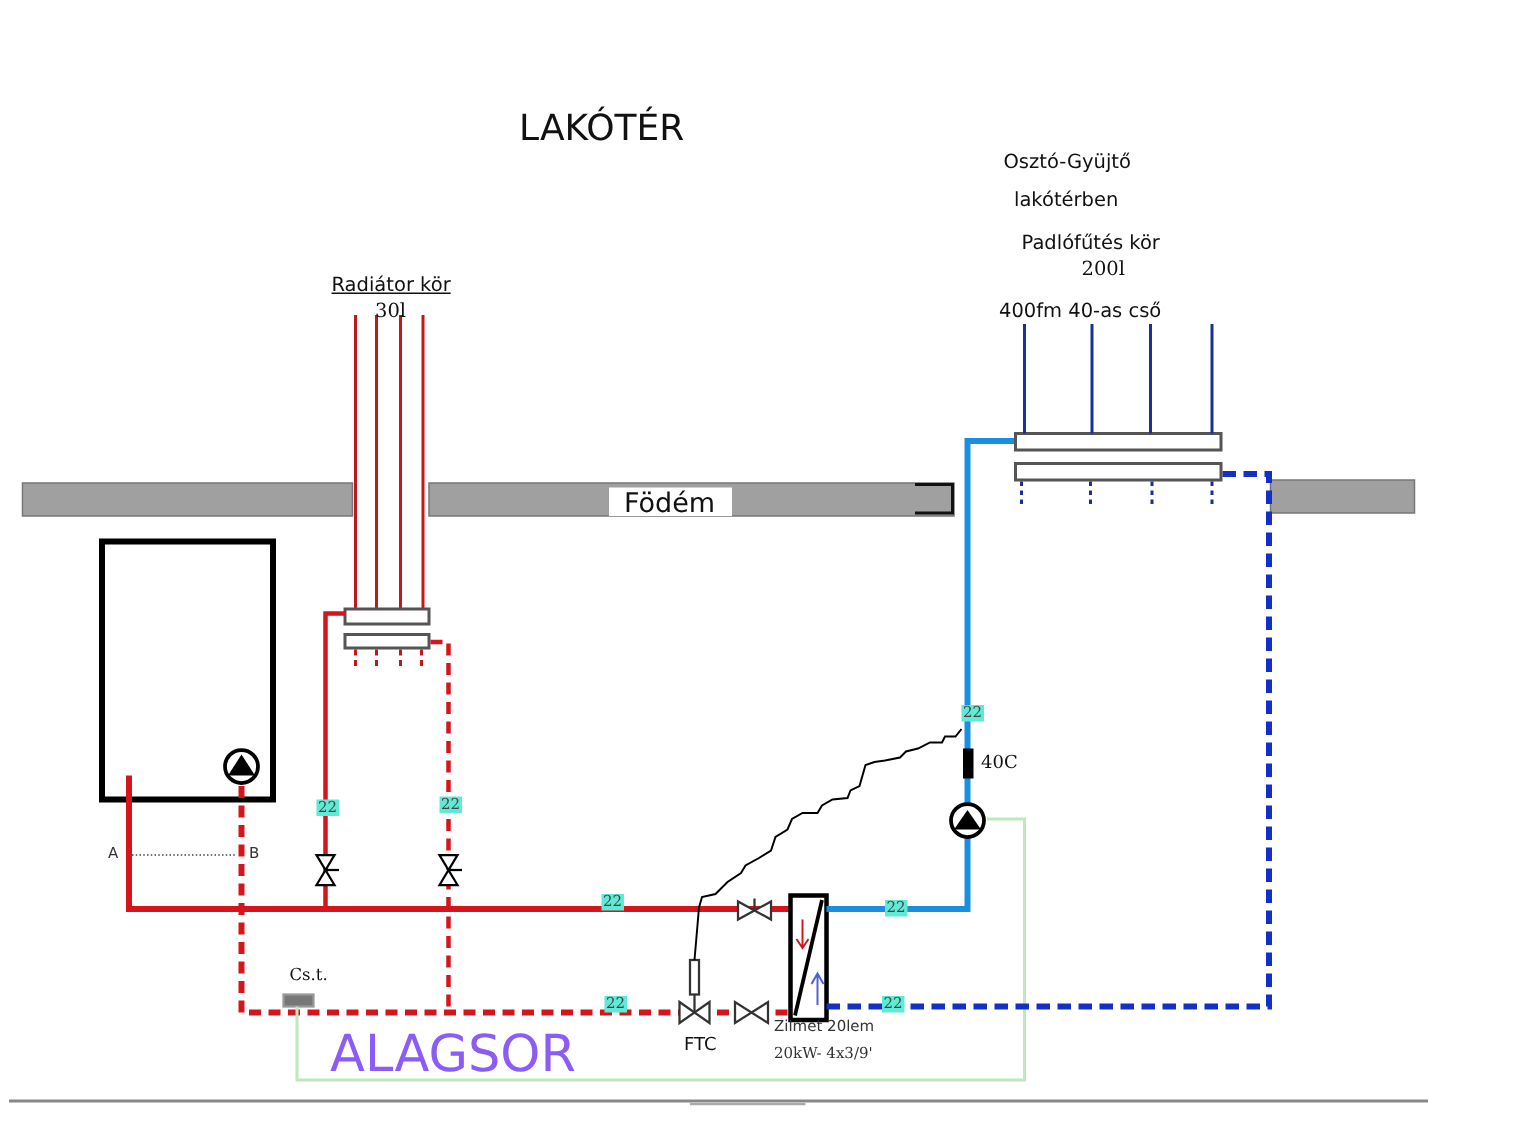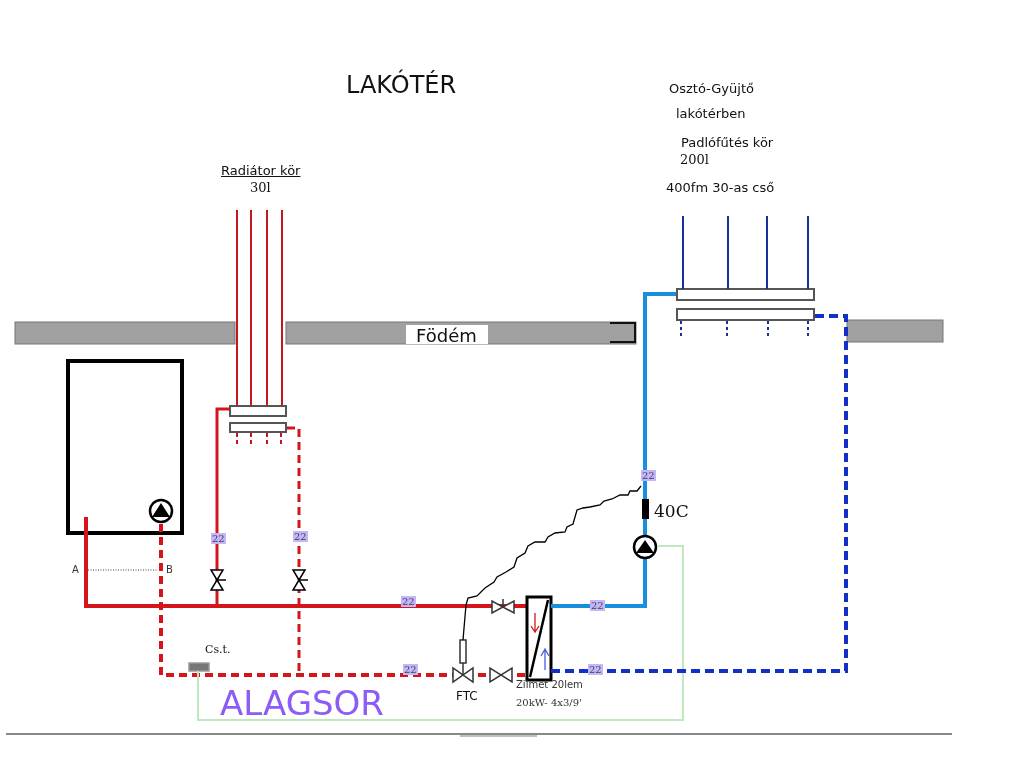--- a/index.html
+++ b/index.html
@@ -3,23 +3,23 @@
 <meta charset="utf-8">
 <style>
   html,body{margin:0;padding:0;background:#ffffff;}
   body{width:1014px;height:761px;position:relative;overflow:hidden;font-family:"DejaVu Sans",sans-serif;}
   svg{position:absolute;left:0;top:0;}
   .lbl{position:absolute;white-space:nowrap;color:#111;text-align:right;}
   .sans{font-family:"DejaVu Sans",sans-serif;}
   .serif{font-family:"DejaVu Serif",serif;}
   .title{font-size:24px;color:#111;}
   .big{font-size:34px;color:#8b5cf6;}
-  .small{font-size:13px;}
+  .small{font-size:13px;margin-top:20px;}
   .tiny{font-size:10px;color:#333;}
-  .pipe-lbl{font-family:"DejaVu Serif",serif;font-size:10px;color:#444;background:#c4b5fd;padding:0 1px;}
+  .pipe-lbl{font-family:"DejaVu Serif",serif;font-size:10px;color:#444;background:#5eead4;padding:0 1px;}
 </style>
 </head>
 <body>
 
 <svg width="1014" height="761" viewBox="0 0 1014 761">
 
   <rect x="15" y="322" width="220" height="22" fill="#a0a0a0" stroke="#777" stroke-width="1"></rect>
   <rect x="286" y="322" width="350" height="22" fill="#a0a0a0" stroke="#777" stroke-width="1"></rect>
   <rect x="406" y="325" width="82" height="19" fill="#ffffff"></rect>
   <path d="M610 323 H635 V342 H610" fill="none" stroke="#111" stroke-width="2"></path>
@@ -124,31 +124,31 @@
 <div class="lbl sans title" style="left:346px;top:71px;">LAKÓTÉR</div>
 <div class="lbl sans big" style="left:220px;top:683px;">ALAGSOR</div>
 <div class="lbl sans" style="left:416px;top:325px;font-size:18px;">Födém</div>
 
 <div class="lbl sans small" style="left:221px;top:163px;text-decoration:underline;">Radiátor kör</div>
 <div class="lbl serif small" style="left:250px;top:180px;">30l</div>
 
 <div class="lbl sans small" style="left:669px;top:81px;">Osztó-Gyüjtő</div>
 <div class="lbl sans small" style="left:676px;top:106px;">lakótérben</div>
 <div class="lbl sans small" style="left:681px;top:135px;">Padlófűtés kör</div>
-<div class="lbl serif small" style="left:680px;top:152px;">200l</div>
-<div class="lbl sans small" style="left:666px;top:180px;">400fm 30-as cső</div>
+<div class="lbl serif small" style="left:721px;top:152px;">200l</div>
+<div class="lbl sans small" style="left:666px;top:180px;">400fm 40-as cső</div>
 
 <div class="lbl sans tiny" style="left:72px;top:564px;">A</div>
 <div class="lbl sans tiny" style="left:166px;top:564px;">B</div>
 
 <div class="lbl pipe-lbl" style="left:211px;top:533px;">22</div>
 <div class="lbl pipe-lbl" style="left:293px;top:531px;">22</div>
 <div class="lbl pipe-lbl" style="left:401px;top:596px;">22</div>
 <div class="lbl pipe-lbl" style="left:403px;top:664px;">22</div>
 <div class="lbl pipe-lbl" style="left:590px;top:600px;">22</div>
 <div class="lbl pipe-lbl" style="left:588px;top:664px;">22</div>
 <div class="lbl pipe-lbl" style="left:641px;top:470px;">22</div>
 
-<div class="lbl serif" style="left:654px;top:501px;font-size:17px;">40C</div>
+<div class="lbl serif" style="left:654px;top:501px;font-size:12px;">40C</div>
 <div class="lbl sans" style="left:456px;top:689px;font-size:12px;">FTC</div>
-<div class="lbl serif" style="left:205px;top:643px;font-size:11px;">Cs.t.</div>
+<div class="lbl serif" style="left:193px;top:643px;font-size:11px;">Cs.t.</div>
 <div class="lbl sans" style="left:516px;top:679px;font-size:10px;color:#333;">Zilmet 20lem</div>
 <div class="lbl serif" style="left:516px;top:697px;font-size:10px;color:#333;">20kW- 4x3/9'</div>
 
 </body></html>

